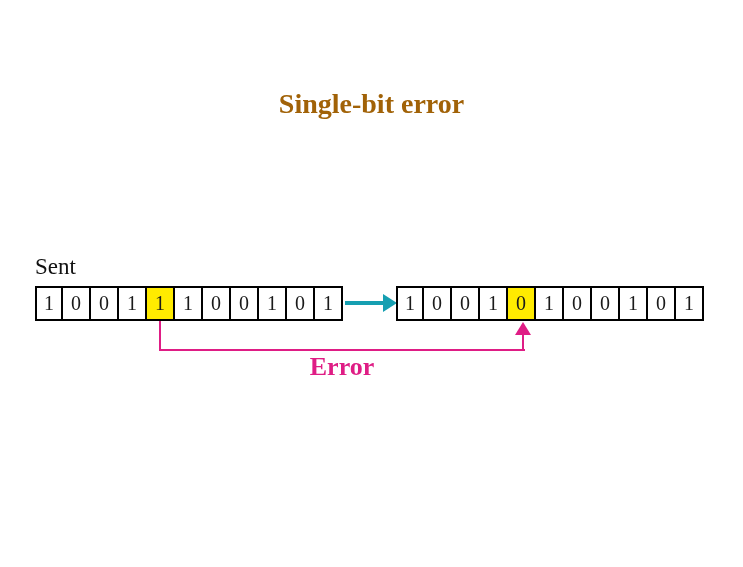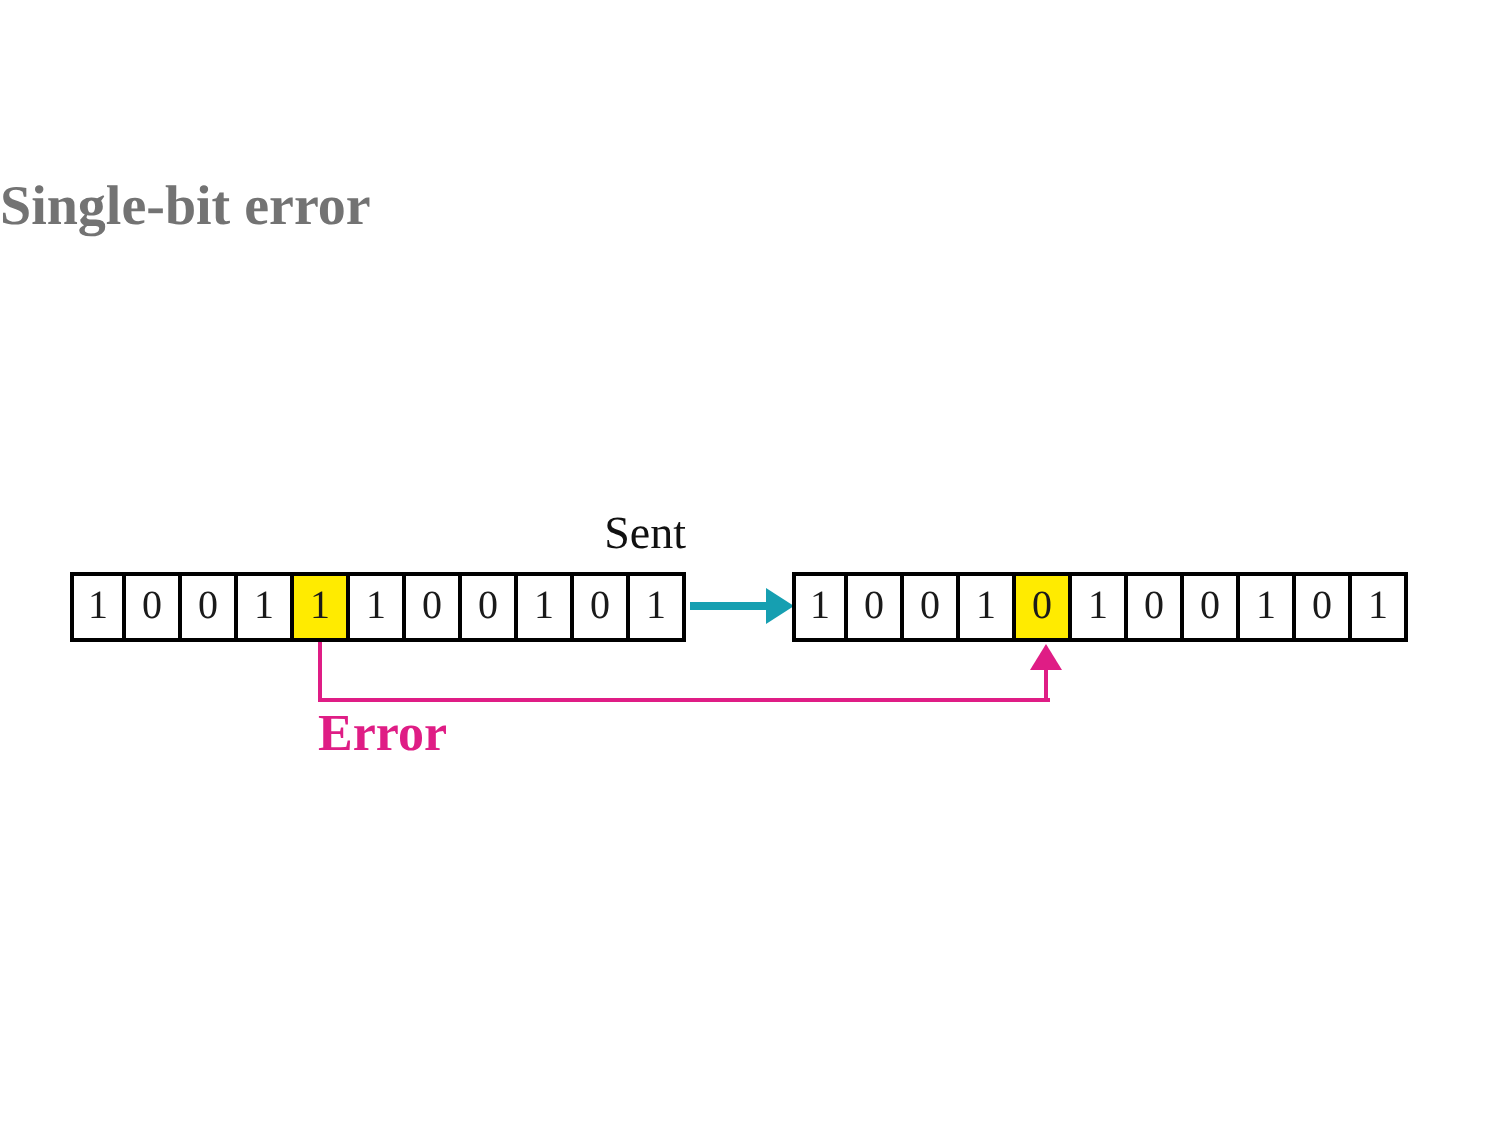--- a/index.html
+++ b/index.html
@@ -1,25 +1,25 @@
 <!DOCTYPE html>
 <html><head>
 <meta charset="utf-8">
 <style>
   html,body{margin:0;padding:0;background:#fff;}
   #canvas{
     position:relative;width:743px;height:567px;background:#ffffff;
     overflow:hidden;font-family:"Liberation Serif","DejaVu Serif",serif;
   }
   .title{
-    position:absolute;top:88px;left:0;width:743px;text-align:left;
-    font-size:28px;font-weight:bold;color:#737373;letter-spacing:0px;
+    position:absolute;top:88px;left:0;width:743px;text-align:center;
+    font-size:28px;font-weight:bold;color:#a16207;letter-spacing:0px;
   }
   .row-label{
-    position:absolute;top:254px;width:308px;text-align:right;
+    position:absolute;top:254px;width:308px;text-align:left;
     font-size:23px;color:#111;
   }
   .row-label.sent{left:35px;}
   .row-label.received{left:396px;}
   .bit-row{
     position:absolute;top:286px;display:flex;height:35px;
   }
   .bit-row.sent{left:35px;}
   .bit-row.received{left:396px;}
   .bit-cell{
@@ -49,21 +49,21 @@
   }
   .br-right{
     position:absolute;left:522px;top:334px;width:2px;height:17px;background:#df1d85;
   }
   .br-head{
     position:absolute;left:515px;top:322px;width:0;height:0;
     border-left:8px solid transparent;border-right:8px solid transparent;
     border-bottom:13px solid #df1d85;
   }
   .error-label{
-    position:absolute;left:159px;top:352px;width:366px;text-align:left;
+    position:absolute;left:159px;top:352px;width:366px;text-align:center;
     font-size:26px;font-weight:bold;color:#df1d85;
   }
 </style>
 </head>
 <body>
 
 <div id="canvas">
 
   <div class="title">Single-bit error</div>
 

